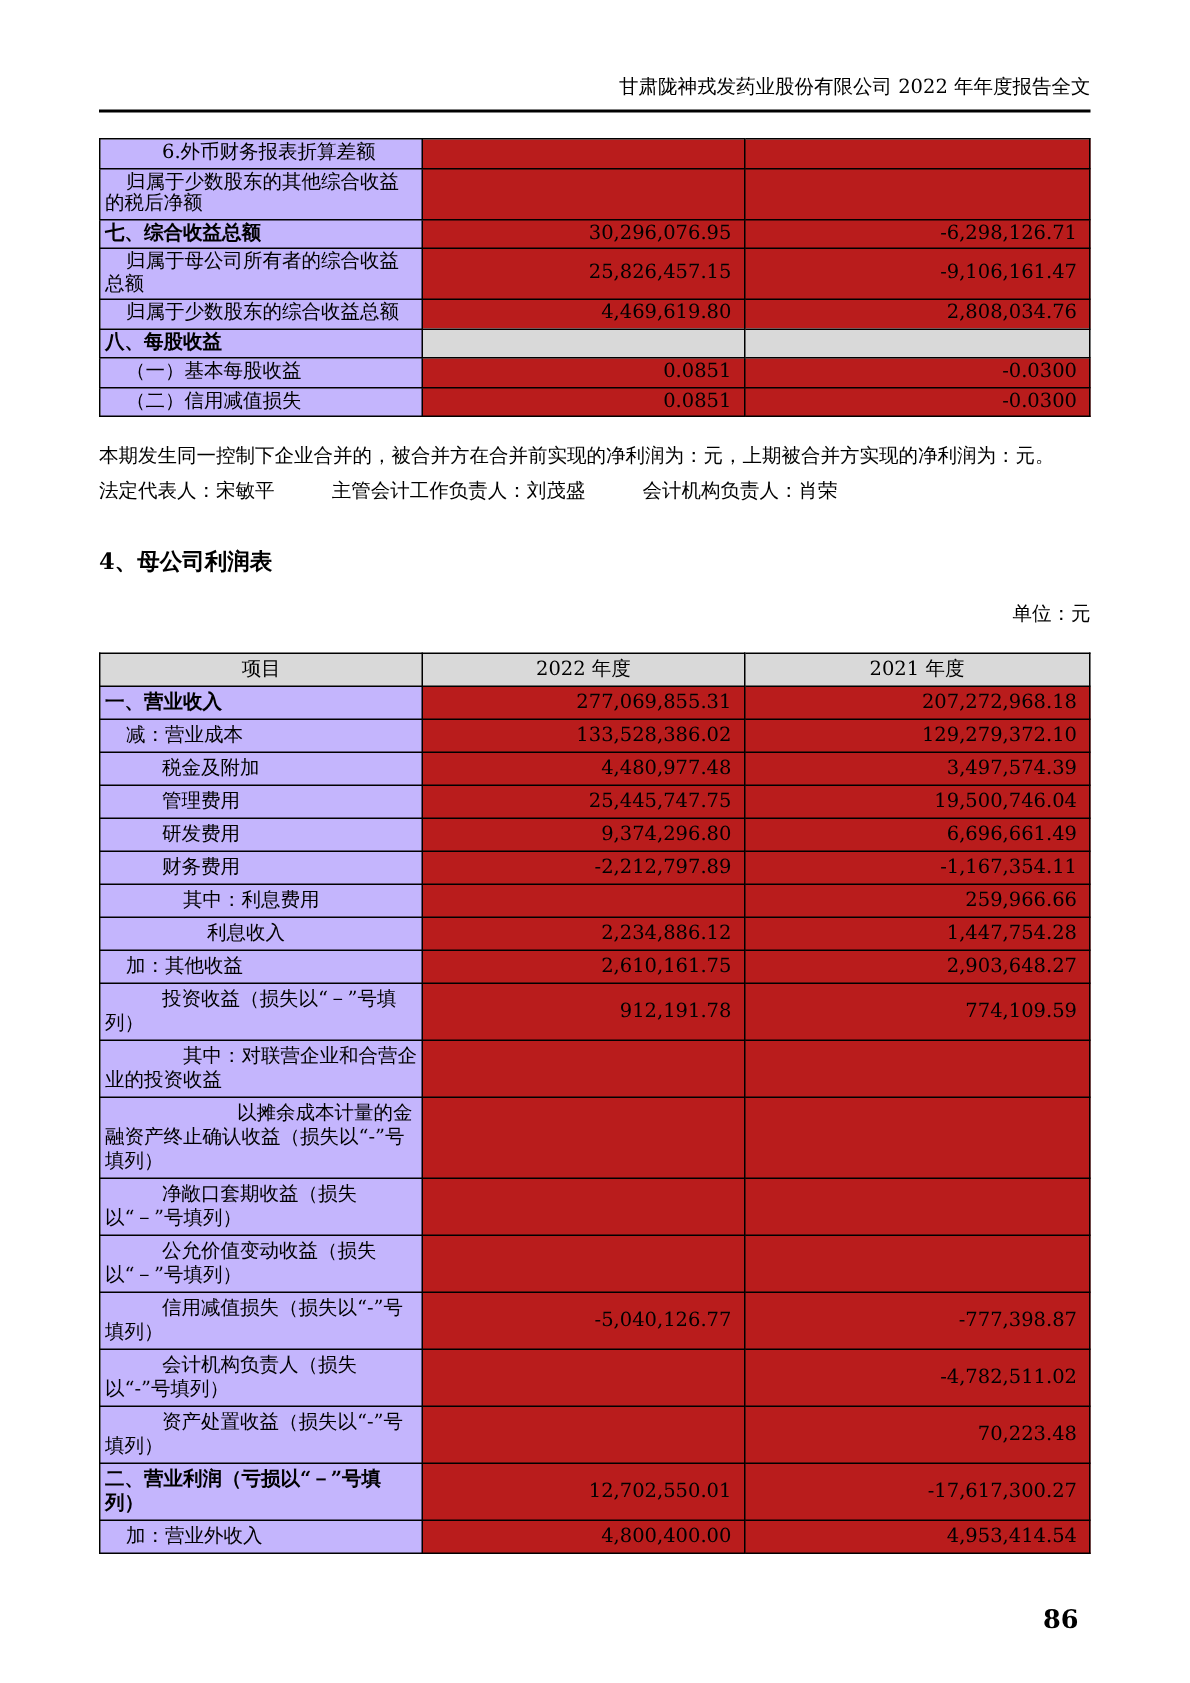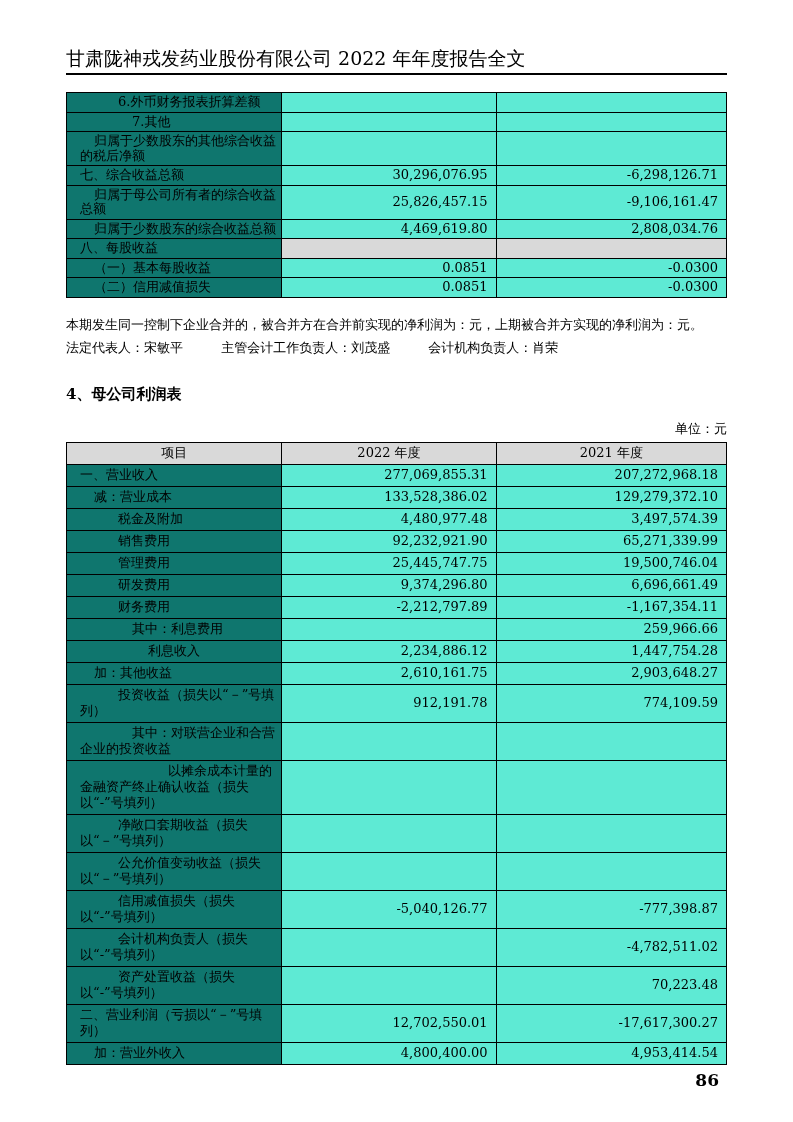--- a/index.html
+++ b/index.html
@@ -13,63 +13,64 @@
     width: 793px;
     height: 1122px;
     margin: 0 auto;
     background: #ffffff;
     padding: 0 66px;
     overflow: hidden;
   }
   
   .doc-header {
     padding-top: 50px;
-    font-size: 19px;
+    text-align: right;
+    font-size: 13px;
     line-height: 17px;
     border-bottom: 2px solid #000000;
     padding-bottom: 6px;
   }
   
   table {
     width: 100%;
     border-collapse: collapse;
     table-layout: fixed;
     font-size: 13px;
   }
   table.t1 { margin-top: 17px; }
-  table.t2 { margin-top: 4px; }
+  table.t2 { margin-top: 17px; }
   col.c-label { width: 215px; }
   col.c-v1   { width: 214px; }
   col.c-v2   { width: 230px; }
   td, th {
     border: 1px solid #000000;
     vertical-align: middle;
     word-break: break-all;
   }
   .t1 td { line-height: 14.5px; padding: 2px 4px; }
   .t2 td, .t2 th { line-height: 16px; padding: 2.5px 4px; }
   td.lab {
-    background: #0f766e;
+    background: #c4b5fd;
     text-align: left;
-    padding-left: 13px;
+    padding-left: 3px;
     padding-right: 3px;
   }
   td.val {
-    background: #5eead4;
+    background: #b91c1c;
     text-align: right;
     padding-right: 8px;
   }
   td.val.shade { background: #d9d9d9; }
   th.hdr {
     background: #d9d9d9;
     font-weight: normal;
     text-align: center;
   }
   
-  .ind0 { text-indent: 0; }
+  .ind0 { text-indent: 0; font-weight: bold; }
   .ind1 { text-indent: 14px; }
   .ind2 { text-indent: 38px; }
   .ind3 { text-indent: 52px; }
   .ind4 { text-indent: 68px; }
   .ind5 { text-indent: 88px; }
   
   .note-par {
     margin-top: 18px;
     font-size: 13px;
     line-height: 18px;
@@ -110,25 +111,20 @@
 
   <table class="t1">
     <colgroup>
       <col class="c-label">
         <col class="c-v1">
         <col class="c-v2">
     </colgroup>
     <tbody>
         <tr>
           <td class="lab ind2">6.外币财务报表折算差额</td>
-          <td class="val"></td>
-          <td class="val"></td>
-        </tr>
-        <tr>
-          <td class="lab ind3">7.其他</td>
           <td class="val"></td>
           <td class="val"></td>
         </tr>
         <tr>
           <td class="lab ind1">归属于少数股东的其他综合收益的税后净额</td>
           <td class="val"></td>
           <td class="val"></td>
         </tr>
         <tr>
           <td class="lab ind0">七、综合收益总额</td>
@@ -198,25 +194,20 @@
           <td class="lab ind1">减：营业成本</td>
           <td class="val">133,528,386.02</td>
           <td class="val">129,279,372.10</td>
         </tr>
         <tr>
           <td class="lab ind2">税金及附加</td>
           <td class="val">4,480,977.48</td>
           <td class="val">3,497,574.39</td>
         </tr>
         <tr>
-          <td class="lab ind2">销售费用</td>
-          <td class="val">92,232,921.90</td>
-          <td class="val">65,271,339.99</td>
-        </tr>
-        <tr>
           <td class="lab ind2">管理费用</td>
           <td class="val">25,445,747.75</td>
           <td class="val">19,500,746.04</td>
         </tr>
         <tr>
           <td class="lab ind2">研发费用</td>
           <td class="val">9,374,296.80</td>
           <td class="val">6,696,661.49</td>
         </tr>
         <tr>

